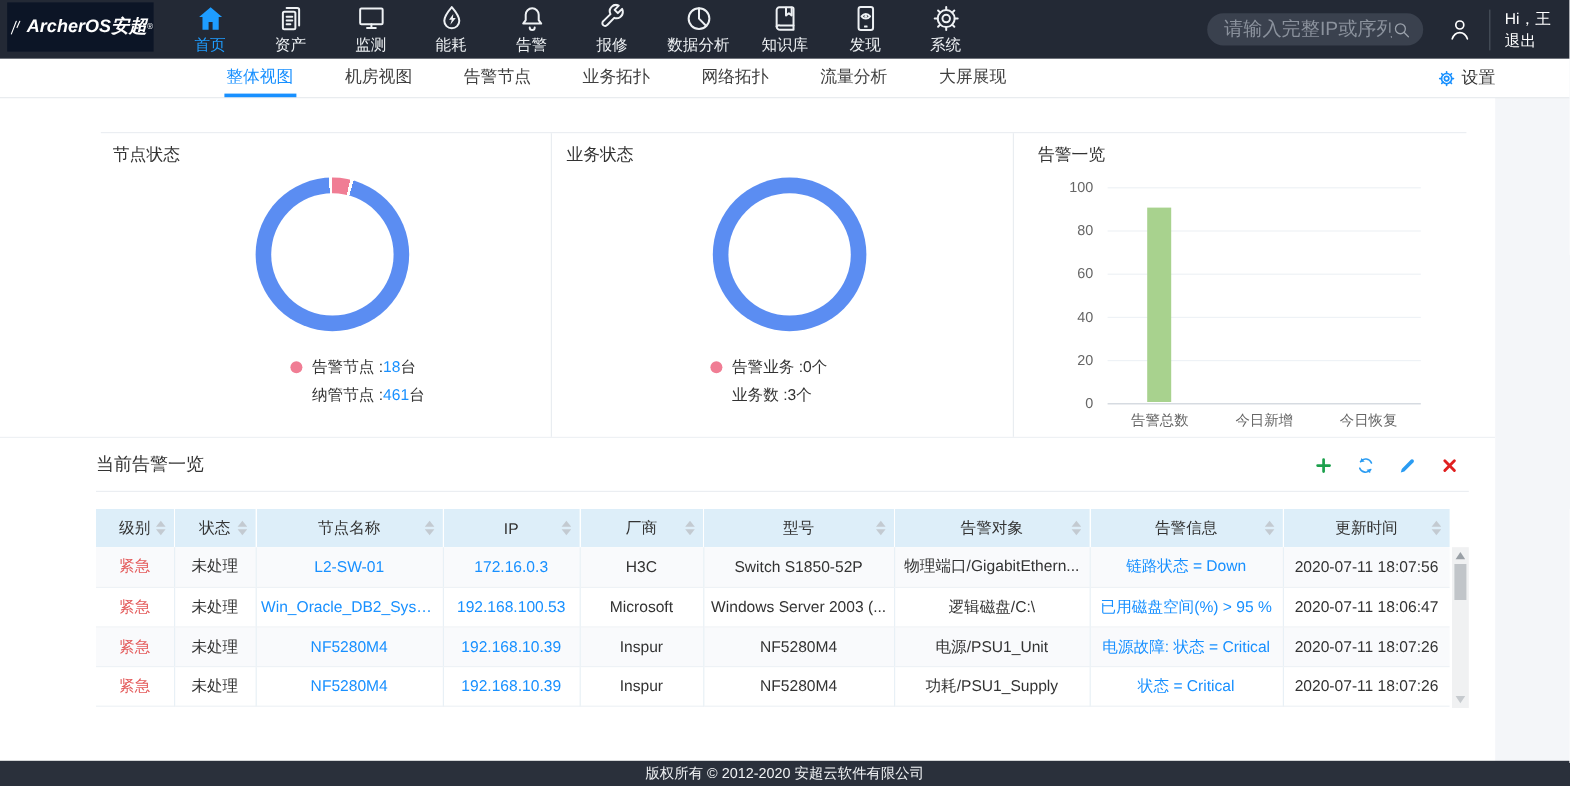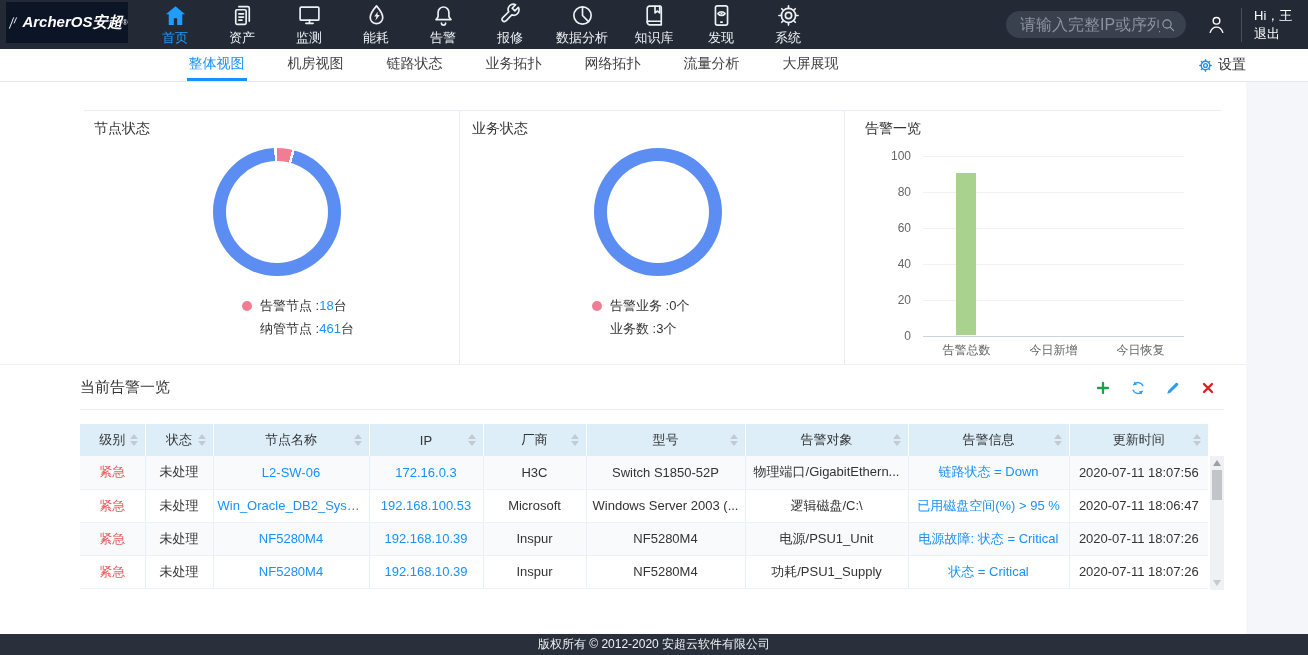--- a/index.html
+++ b/index.html
@@ -231,21 +231,21 @@
 
   <div class="subnav">
     <div class="tabs">
         <div class="tab active">
           <span class="t">整体视图</span>
         </div>
         <div class="tab">
           <span class="t">机房视图</span>
         </div>
         <div class="tab">
-          <span class="t">链路状态</span>
+          <span class="t">告警节点</span>
         </div>
         <div class="tab">
           <span class="t">业务拓扑</span>
         </div>
         <div class="tab">
           <span class="t">网络拓扑</span>
         </div>
         <div class="tab">
           <span class="t">流量分析</span>
         </div>
@@ -414,21 +414,21 @@
                 <th><span>更新时间</span><span class="sort">
                     <b class="sa up"></b>
                     <b class="sa dn"></b>
                   </span></th>
               </tr>
             </thead>
           <tbody id="alarm-body">
               <tr>
                 <td class="crit">紧急</td>
                 <td>未处理</td>
-                <td class="link">L2-SW-06</td>
+                <td class="link">L2-SW-01</td>
                 <td class="link">172.16.0.3</td>
                 <td>H3C</td>
                 <td>Switch S1850-52P</td>
                 <td>物理端口/GigabitEthern...</td>
                 <td class="link">链路状态 = Down</td>
                 <td>2020-07-11 18:07:56</td>
               </tr>
               <tr>
                 <td class="crit">紧急</td>
                 <td>未处理</td>

